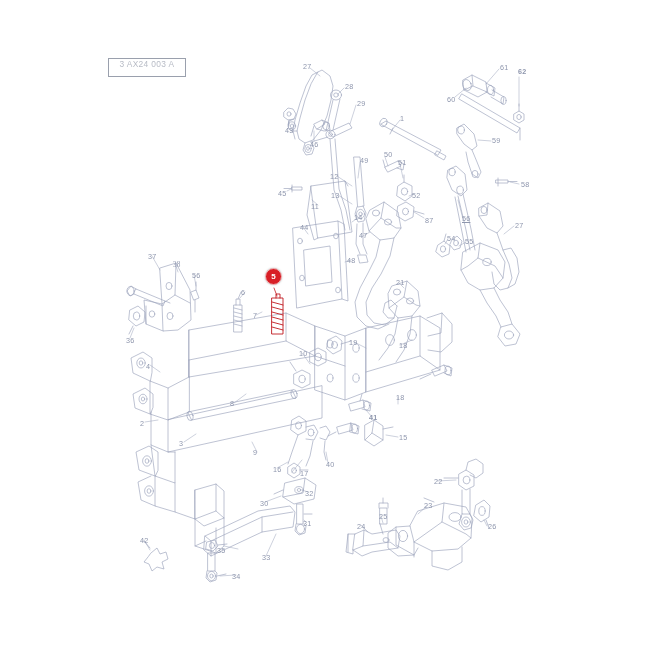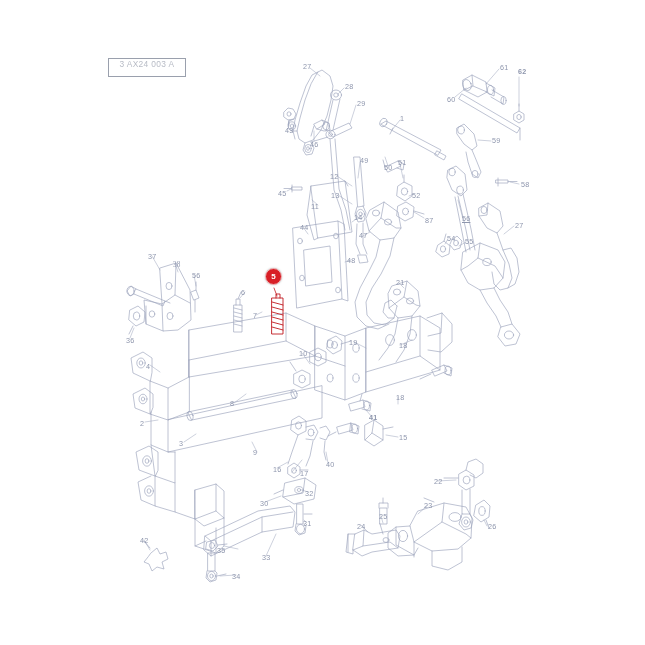--- a/index.html
+++ b/index.html
@@ -485,21 +485,21 @@
       <div class="pnum" style="left: 345px; top: 83px;">28</div>
       <div class="pnum" style="left: 357px; top: 100px; text-align: right;">29</div>
       <div class="pnum" style="left: 500px; top: 64px;">61</div>
       <div class="pnum" style="left: 518px; top: 68px; font-weight: bold;">62</div>
       <div class="pnum" style="left: 447px; top: 96px;">60</div>
       <div class="pnum" style="left: 400px; top: 115px;">1</div>
       <div class="pnum" style="left: 285px; top: 127px;">43</div>
       <div class="pnum" style="left: 492px; top: 137px;">59</div>
       <div class="pnum" style="left: 310px; top: 141px;">46</div>
       <div class="pnum" style="left: 360px; top: 157px;">49</div>
-      <div class="pnum" style="left: 384px; top: 164px;">50</div>
+      <div class="pnum" style="left: 384px; top: 151px;">50</div>
       <div class="pnum" style="left: 398px; top: 159px;">51</div>
       <div class="pnum" style="left: 330px; top: 173px;">12</div>
       <div class="pnum" style="left: 278px; top: 190px;">45</div>
       <div class="pnum" style="left: 521px; top: 181px;">58</div>
       <div class="pnum" style="left: 412px; top: 192px;">52</div>
       <div class="pnum" style="left: 331px; top: 192px;">13</div>
       <div class="pnum" style="left: 311px; top: 203px;">11</div>
       <div class="pnum" style="left: 425px; top: 217px;">87</div>
       <div class="pnum" style="left: 354px; top: 214px;">14</div>
       <div class="pnum" style="left: 462px; top: 215px; text-decoration: underline;">56</div>

